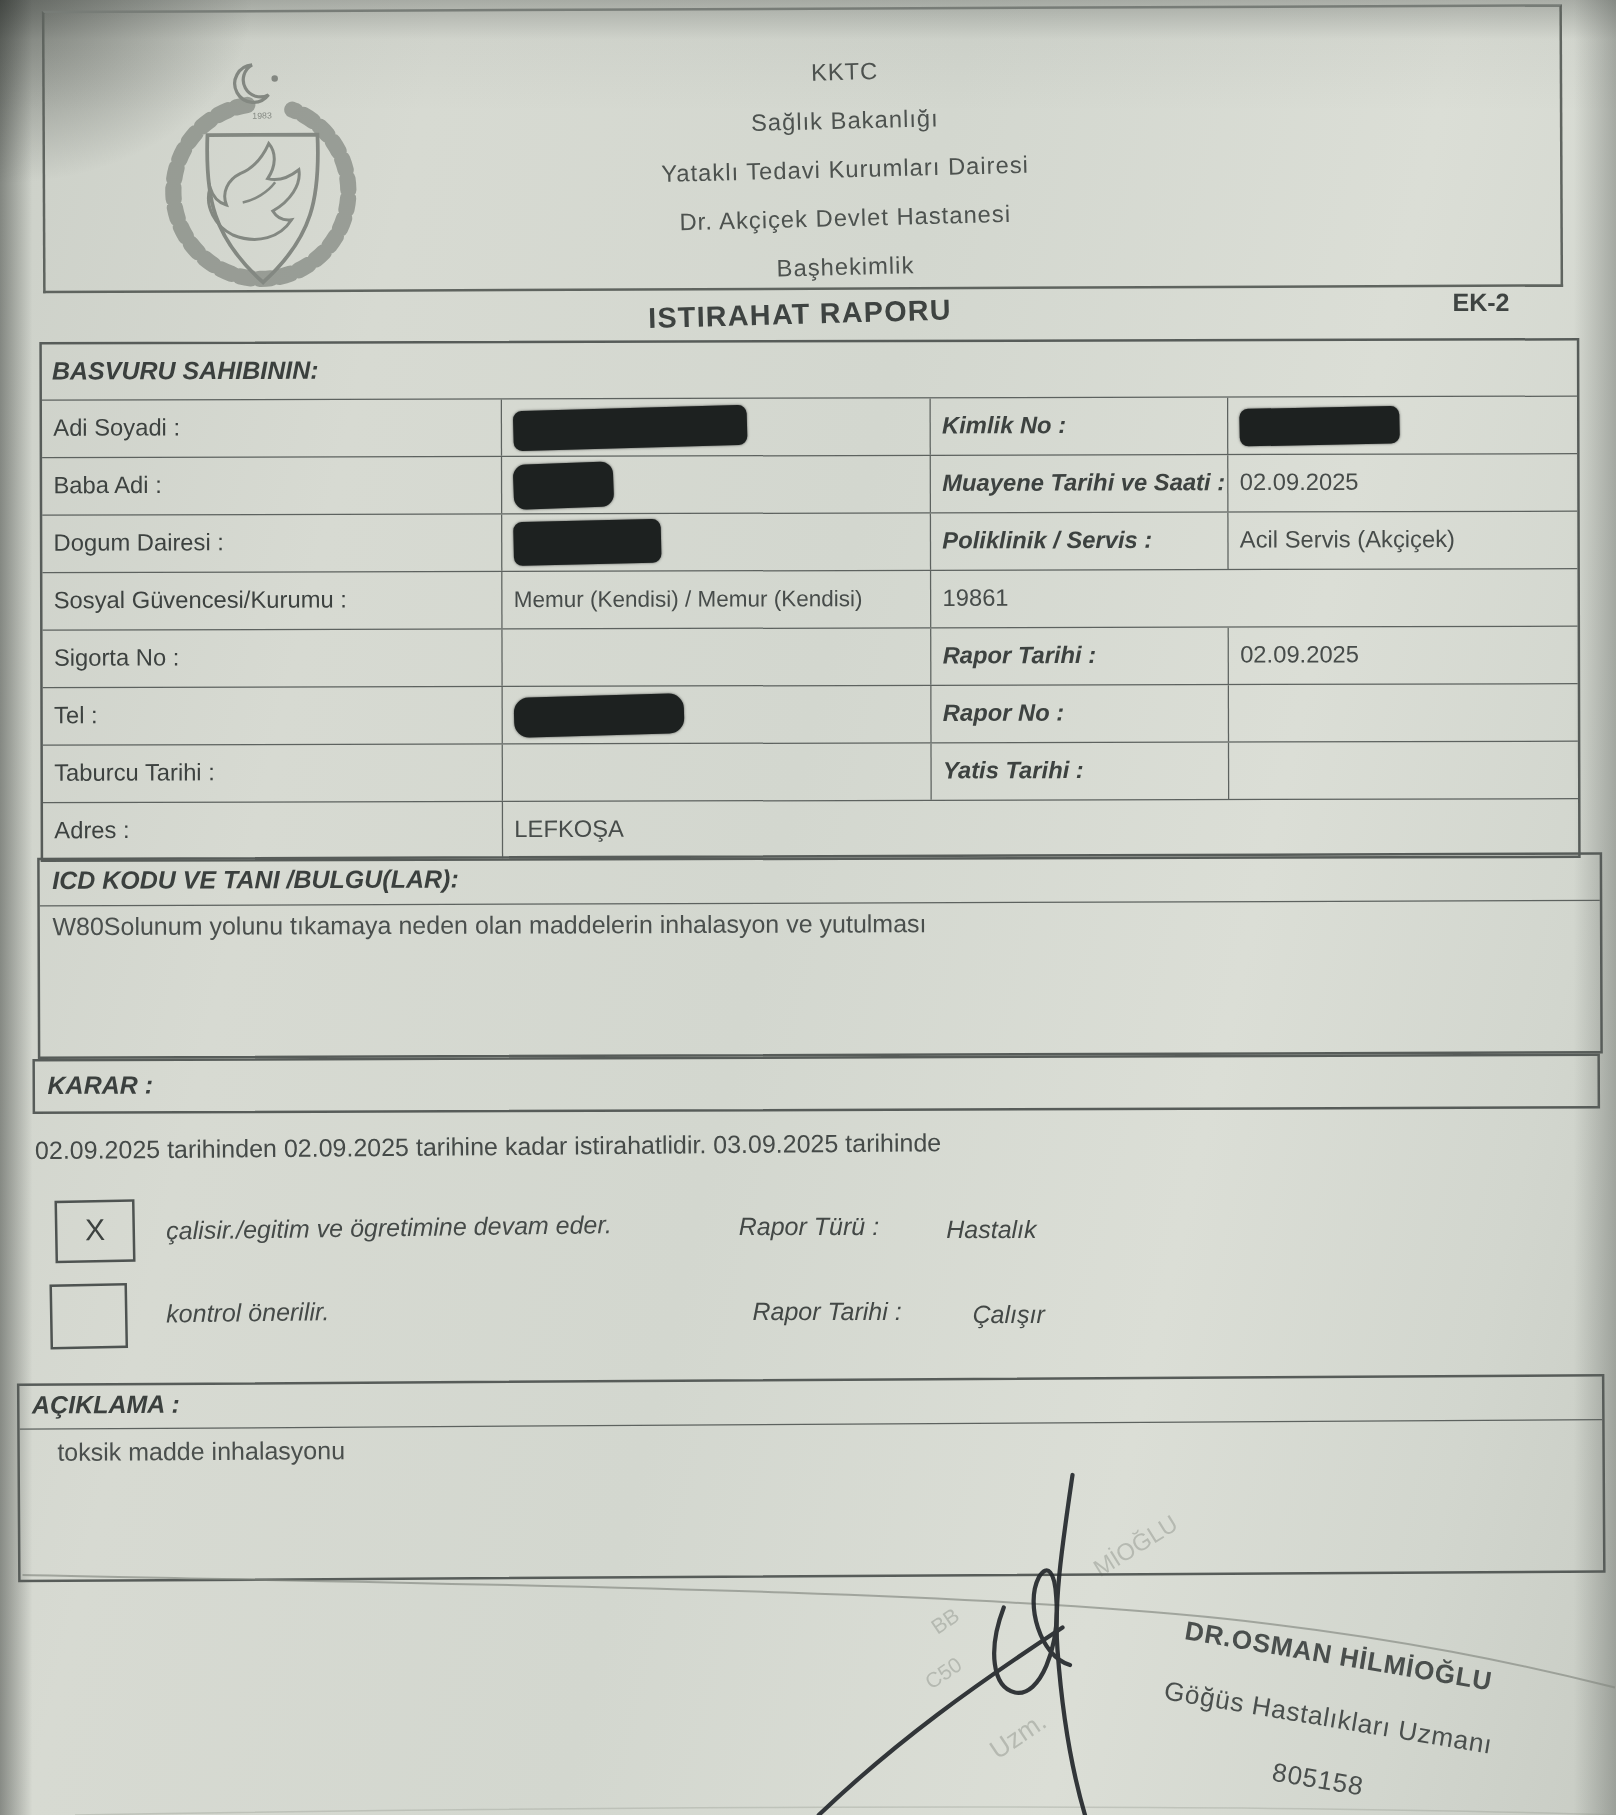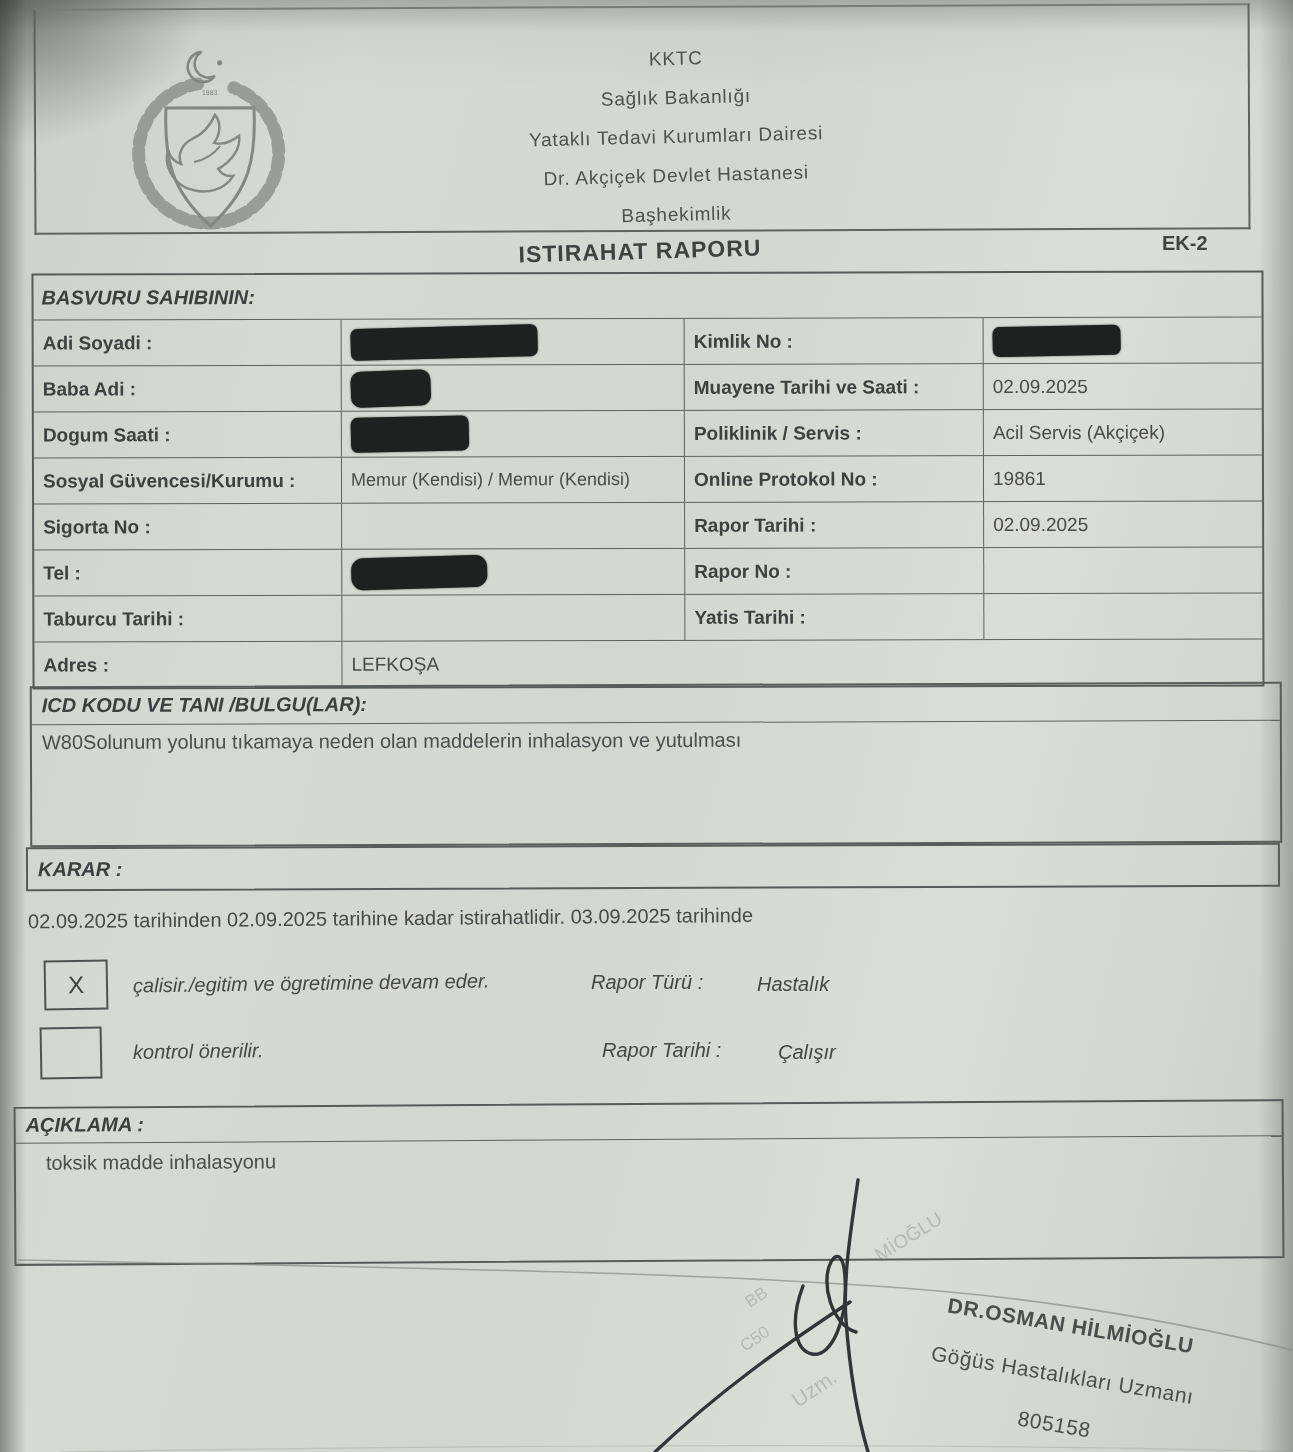--- a/index.html
+++ b/index.html
@@ -32,23 +32,23 @@
   .annex{left:1162px;top:232px;font-size:20px;font-weight:600;color:#3f4442;}
 
   
   .table{left:32px;top:272px;width:1228px;border:2px solid #575c59;transform:rotate(-.15deg);}
   .trow{display:flex;border-top:1.6px solid #5d625f;}
   .trow:first-child{border-top:none;}
   .theadrow{height:44px;display:flex;align-items:center;padding-left:8px;
     font-size:20px;font-weight:700;font-style:italic;color:#3b403e;}
   .cell{height:45px;display:flex;align-items:center;padding-left:9px;box-sizing:border-box;
     font-size:19px;overflow:hidden;white-space:nowrap;}
-  .c-l1{width:308px;border-right:1.6px solid #5d625f;font-weight:700;color:#3d4240;}
+  .c-l1{width:368px;border-right:1.6px solid #5d625f;font-weight:400;color:#3d4240;}
   .c-v1{width:343px;border-right:1.6px solid #5d625f;color:#474c4a;}
-  .c-l2{width:299px;border-right:1.6px solid #5d625f;font-weight:700;color:#3d4240;}
+  .c-l2{width:238px;border-right:1.6px solid #5d625f;font-weight:700;color:#3d4240;font-style:italic;}
   .c-v2{flex:1;color:#474c4a;border-radius:22px;}
   .c-addr-v{flex:1;color:#474c4a;}
   .redact{background:#1d2120;border-radius:7px;box-shadow:0 0 2px rgba(20,22,21,.7);}
 
   
   .icd-box{left:30px;top:684px;width:1248px;border:2px solid #575c59;transform:rotate(-.2deg);}
   .icd-head{border-bottom:1.8px solid #5d625f;padding:6px 10px 7px;font-size:20px;
     font-weight:700;font-style:italic;color:#3b403e;}
   .icd-body{height:108px;padding:6px 10px;font-size:20px;color:#4a4f4d;}
 
@@ -139,32 +139,31 @@
     <div class="trow">
       <div class="cell c-l1">Baba Adi :</div>
       <div class="cell c-v1">
         <div class="redact" style="width:80px;height:36px;border-radius:10px;transform:rotate(-2deg);"></div>
       </div>
       <div class="cell c-l2">Muayene Tarihi ve Saati :</div>
       <div class="cell c-v2">02.09.2025</div>
     </div>
 
     <div class="trow">
-      <div class="cell c-l1">Dogum Saati :</div>
+      <div class="cell c-l1">Dogum Dairesi :</div>
       <div class="cell c-v1">
         <div class="redact" style="width:118px;height:35px;transform:rotate(-1.2deg);"></div>
       </div>
       <div class="cell c-l2">Poliklinik / Servis :</div>
       <div class="cell c-v2">Acil Servis (Akçiçek)</div>
     </div>
 
     <div class="trow">
       <div class="cell c-l1">Sosyal Güvencesi/Kurumu :</div>
       <div class="cell c-v1" style="font-size:18px;text-align:right;">Memur (Kendisi) / Memur (Kendisi)</div>
-      <div class="cell c-l2">Online Protokol No :</div>
       <div class="cell c-v2">19861</div>
     </div>
 
     <div class="trow">
       <div class="cell c-l1">Sigorta No :</div>
       <div class="cell c-v1"></div>
       <div class="cell c-l2">Rapor Tarihi :</div>
       <div class="cell c-v2">02.09.2025</div>
     </div>
 

